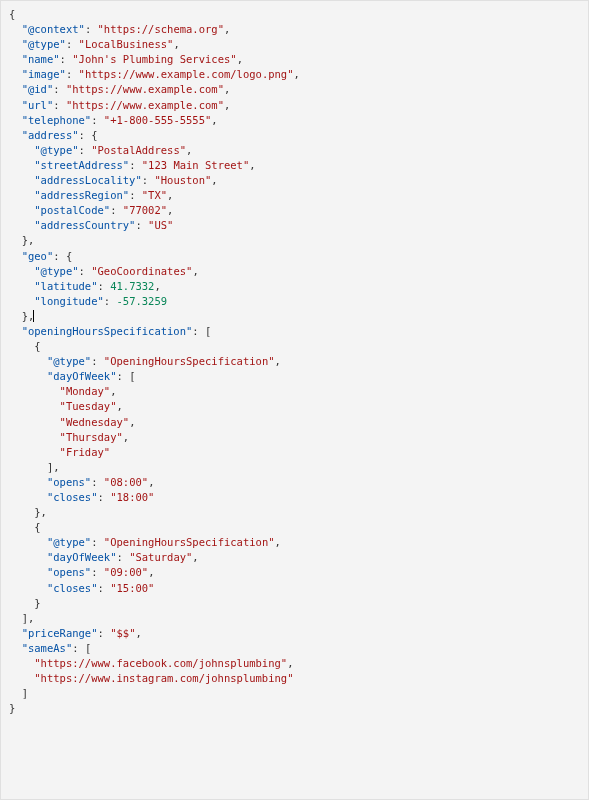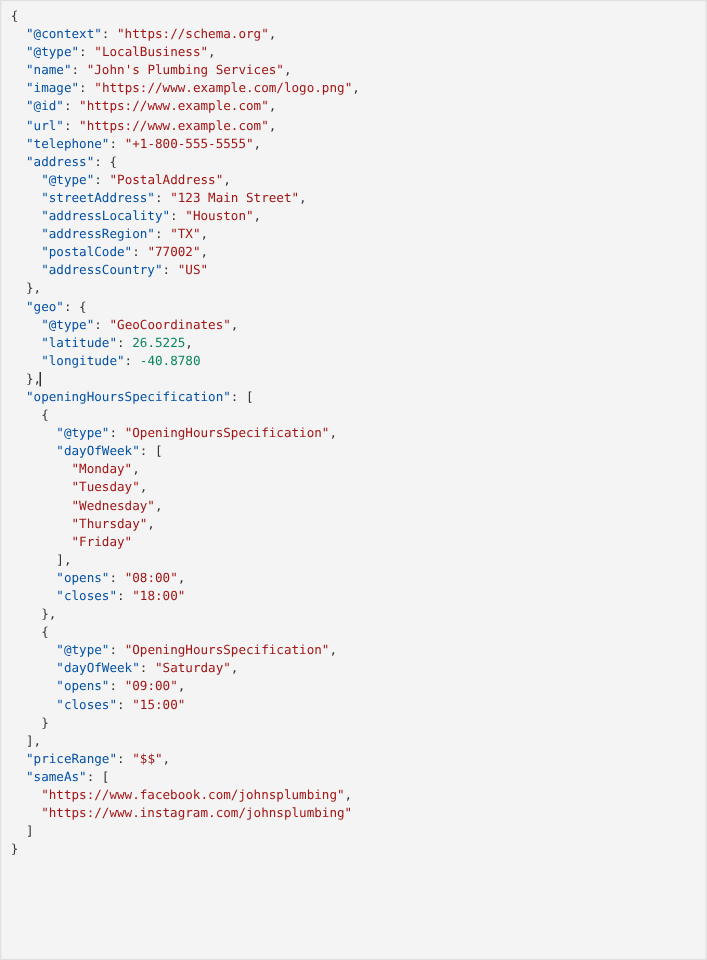--- a/index.html
+++ b/index.html
@@ -49,22 +49,22 @@
   <span class="k">"address"</span><span class="p">: {</span>
     <span class="k">"@type"</span><span class="p">: </span><span class="s">"PostalAddress"</span><span class="p">,</span>
     <span class="k">"streetAddress"</span><span class="p">: </span><span class="s">"123 Main Street"</span><span class="p">,</span>
     <span class="k">"addressLocality"</span><span class="p">: </span><span class="s">"Houston"</span><span class="p">,</span>
     <span class="k">"addressRegion"</span><span class="p">: </span><span class="s">"TX"</span><span class="p">,</span>
     <span class="k">"postalCode"</span><span class="p">: </span><span class="s">"77002"</span><span class="p">,</span>
     <span class="k">"addressCountry"</span><span class="p">: </span><span class="s">"US"</span>
   <span class="p">},</span>
   <span class="k">"geo"</span><span class="p">: {</span>
     <span class="k">"@type"</span><span class="p">: </span><span class="s">"GeoCoordinates"</span><span class="p">,</span>
-    <span class="k">"latitude"</span><span class="p">: </span><span class="n">26.5225</span><span class="p">,</span>
-    <span class="k">"longitude"</span><span class="p">: </span><span class="n">-40.8780</span>
+    <span class="k">"latitude"</span><span class="p">: </span><span class="n">41.7332</span><span class="p">,</span>
+    <span class="k">"longitude"</span><span class="p">: </span><span class="n">-57.3259</span>
   <span class="p">},</span><span class="cursor"></span>
   <span class="k">"openingHoursSpecification"</span><span class="p">: [</span>
     <span class="p">{</span>
       <span class="k">"@type"</span><span class="p">: </span><span class="s">"OpeningHoursSpecification"</span><span class="p">,</span>
       <span class="k">"dayOfWeek"</span><span class="p">: [</span>
         <span class="s">"Monday"</span><span class="p">,</span>
         <span class="s">"Tuesday"</span><span class="p">,</span>
         <span class="s">"Wednesday"</span><span class="p">,</span>
         <span class="s">"Thursday"</span><span class="p">,</span>
         <span class="s">"Friday"</span>

